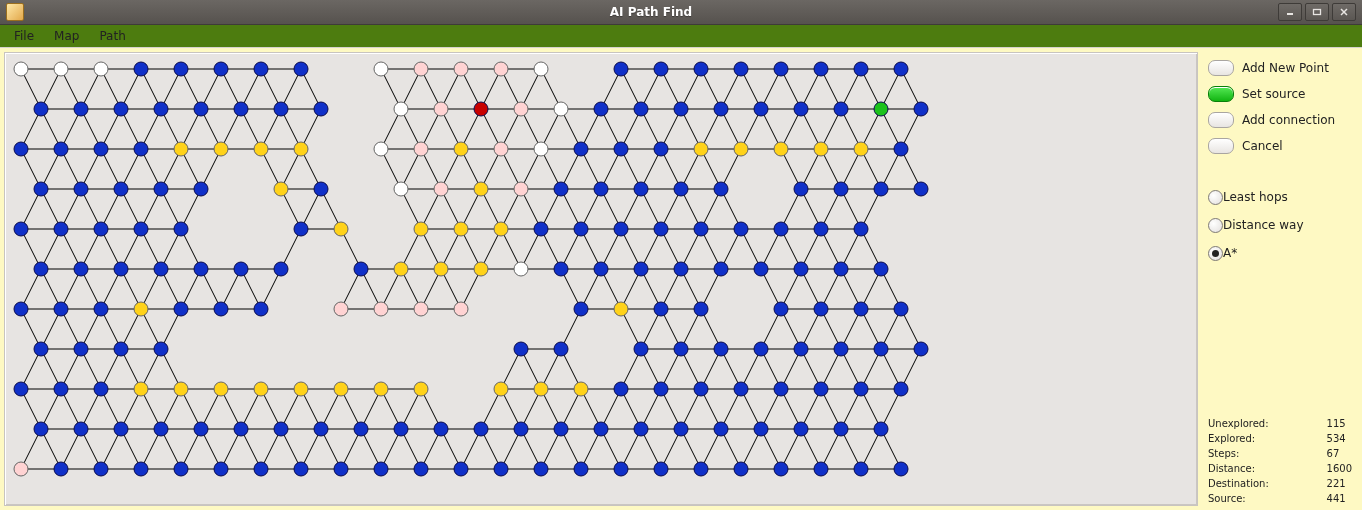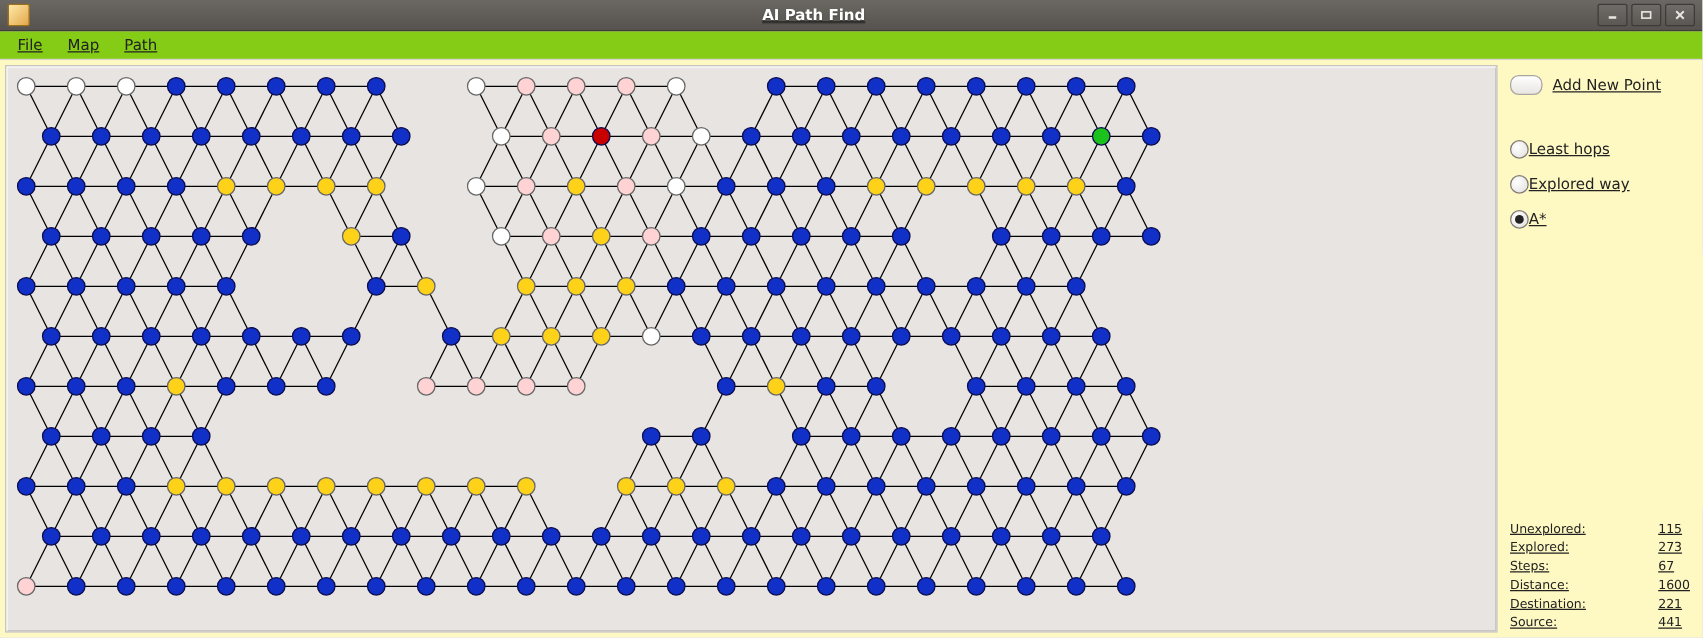--- a/index.html
+++ b/index.html
@@ -12,21 +12,20 @@
     color: #222;
     background: #f0edea;
     overflow: hidden;
   }
   .root {
     width: 1362px;
     height: 510px;
     display: flex;
     flex-direction: column;
     background: #ece9e6;
-    text-decoration: underline;
   }
   
   .titlebar {
     height: 24px;
     background: linear-gradient(to bottom, #6b6763 0%, #56524e 100%);
     display: flex;
     align-items: center;
     color: #fff;
     font-size: 12px;
     position: relative;
@@ -58,21 +57,21 @@
     border: 1px solid #3e3b38;
     border-radius: 2px;
     display: flex;
     align-items: center;
     justify-content: center;
   }
   .titlebar .wc svg { display:block; }
   
   .menubar {
     height: 22px;
-    background: #84cc16;
+    background: #4d7c0f;
     border-bottom: 1px solid #d6d2ce;
     display: flex;
     align-items: center;
     padding-left: 6px;
     gap: 4px;
     font-size: 12px;
   }
   .menubar .menuitem {
     padding: 2px 8px;
     border-radius: 3px;
@@ -1002,43 +1001,55 @@
               <circle cx="890" cy="410" r="7" fill="#1030c8" stroke="#0b0b4d" stroke-width="1"></circle>
             </g>
           </svg></div>
     </div>
 
     <div class="side">
       <div class="toolbtn">
         <div class="btn"></div>
         <span class="label">Add New Point</span>
       </div>
+      <div class="toolbtn src">
+        <div class="btn"></div>
+        <span class="label">Set source</span>
+      </div>
+      <div class="toolbtn">
+        <div class="btn"></div>
+        <span class="label">Add connection</span>
+      </div>
+      <div class="toolbtn">
+        <div class="btn"></div>
+        <span class="label">Cancel</span>
+      </div>
 
       <div class="radios">
         <div class="radio">
           <div class="dot"></div>
           <span class="label">Least hops</span>
         </div>
         <div class="radio">
           <div class="dot"></div>
-          <span class="label">Explored way</span>
+          <span class="label">Distance way</span>
         </div>
         <div class="radio checked">
           <div class="dot"></div>
           <span class="label">A*</span>
         </div>
       </div>
 
       <div class="spacer"></div>
 
       <div class="stats">
         <span>Unexplored:</span>
         <span>115</span>
         <span>Explored:</span>
-        <span>273</span>
+        <span>534</span>
         <span>Steps:</span>
         <span>67</span>
         <span>Distance:</span>
         <span>1600</span>
         <span>Destination:</span>
         <span>221</span>
         <span>Source:</span>
         <span>441</span>
       </div>
     </div>

